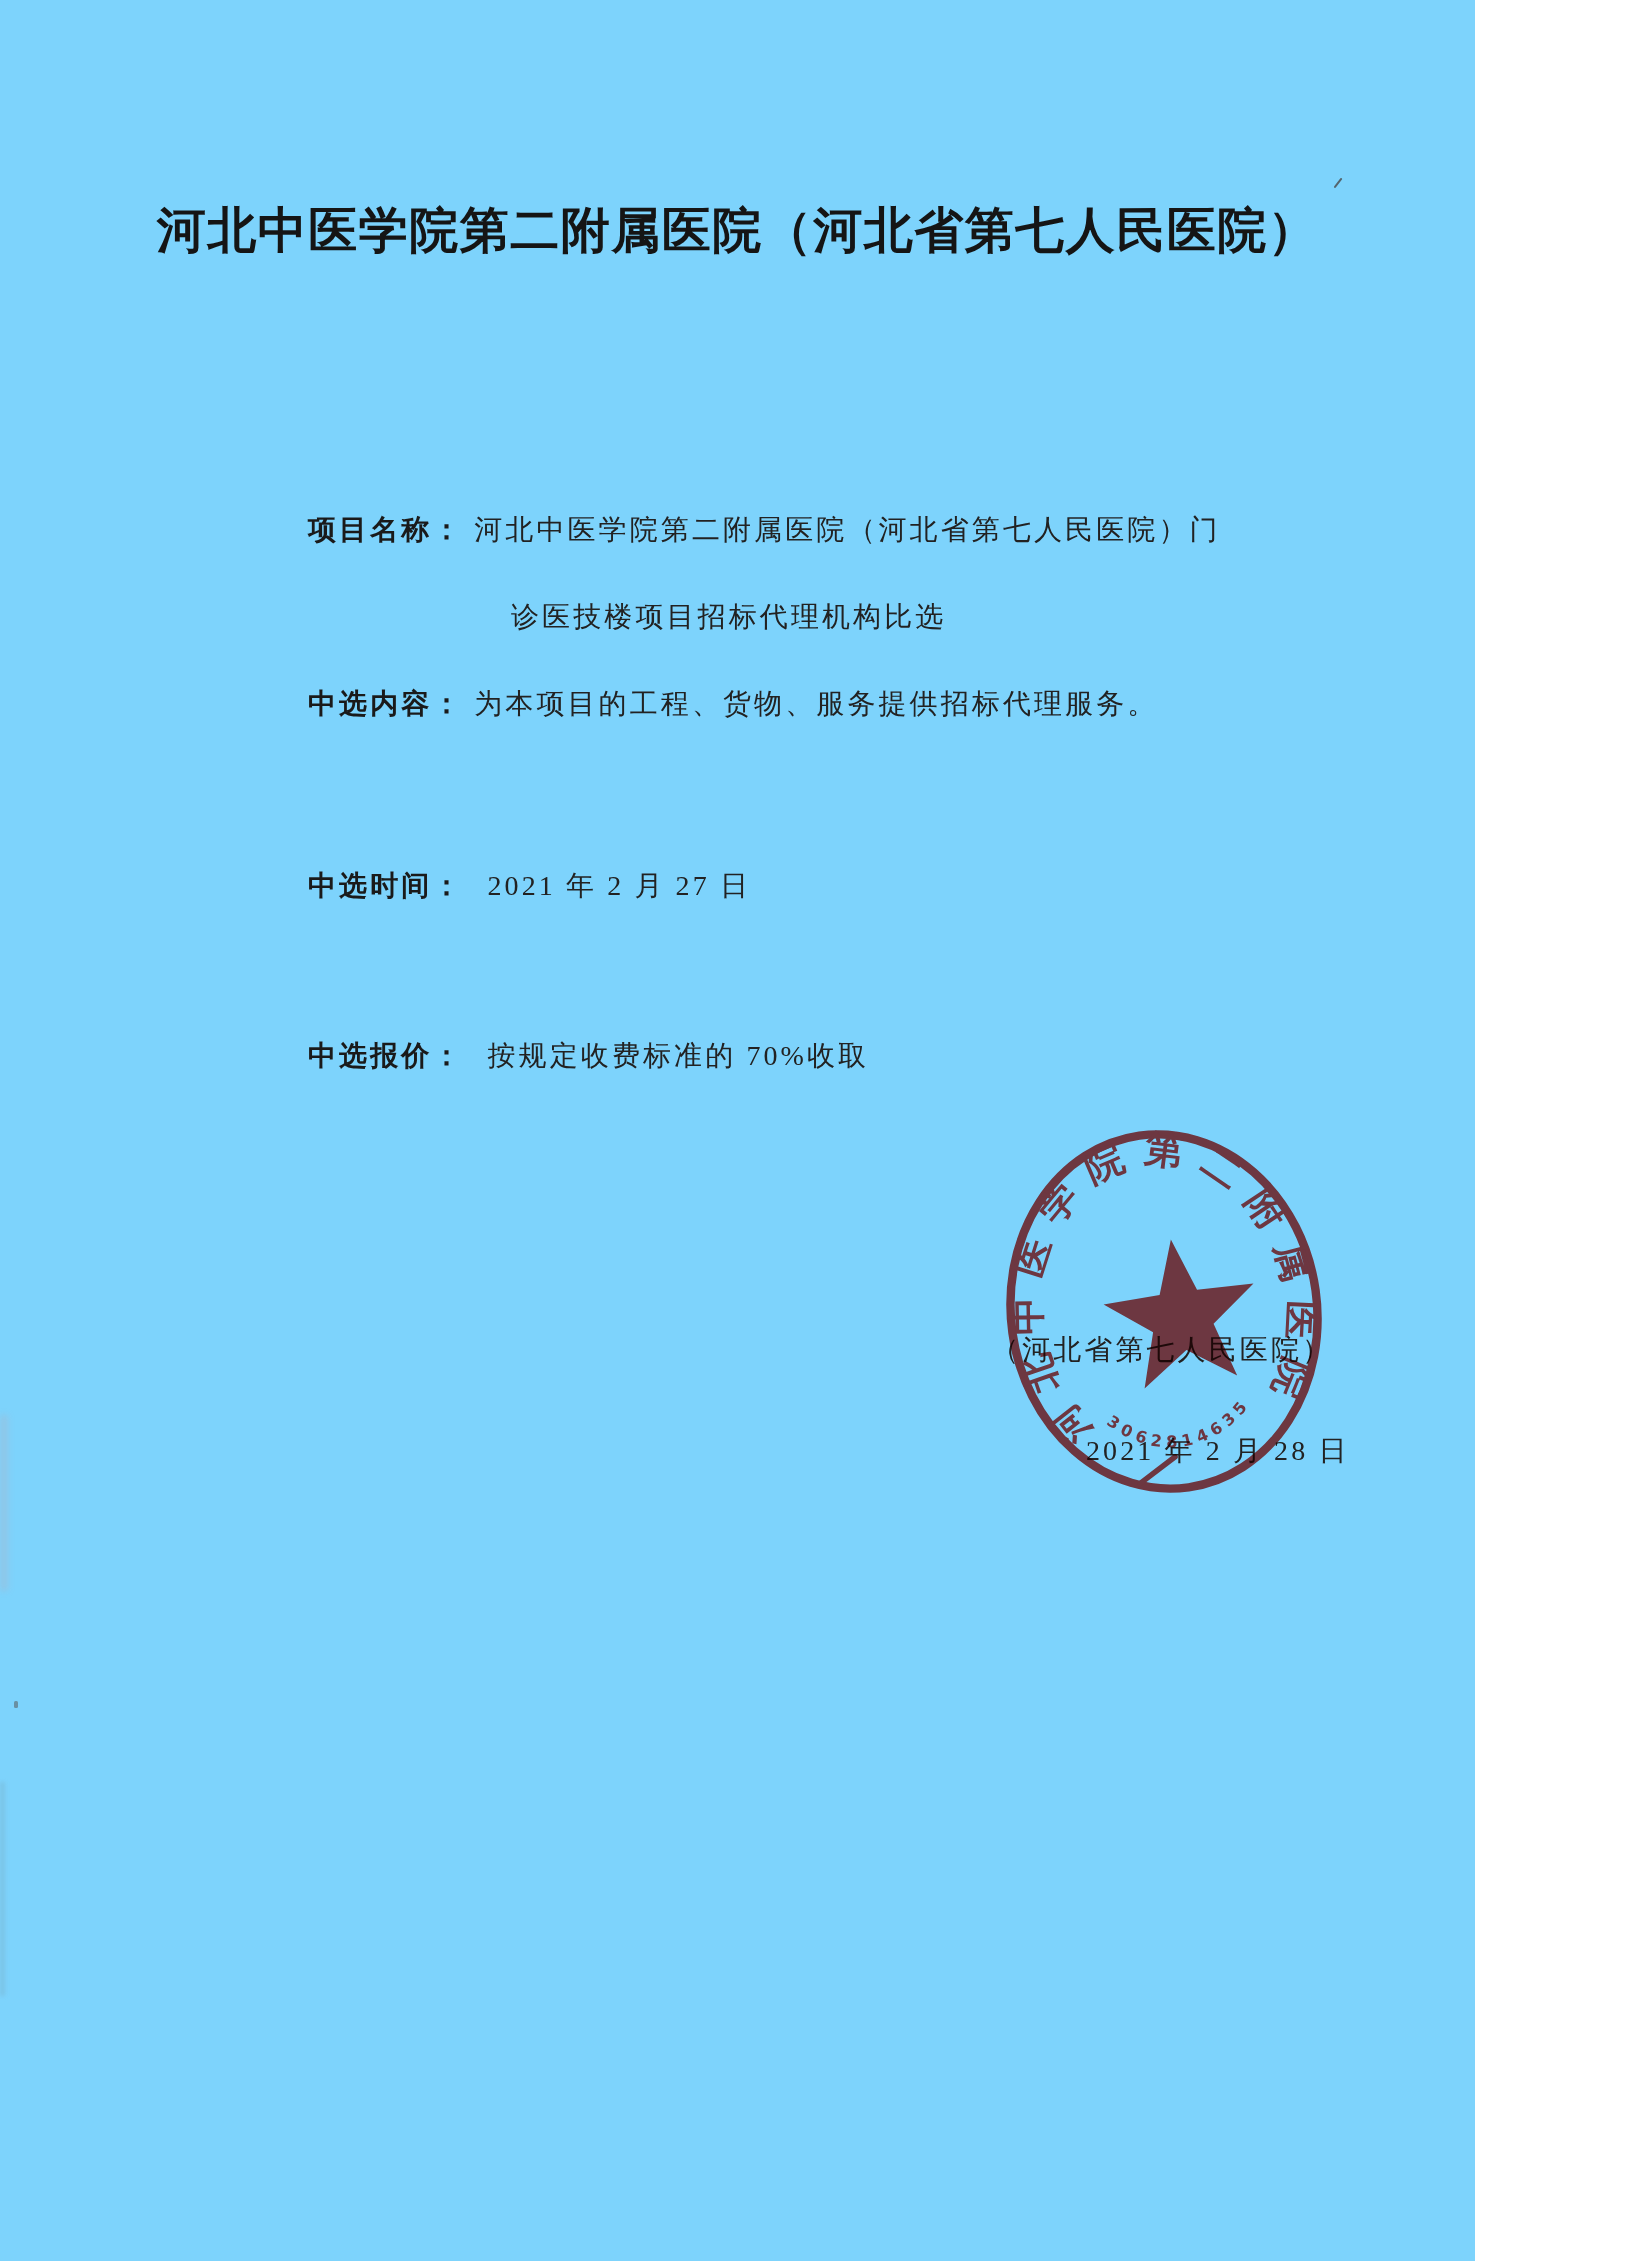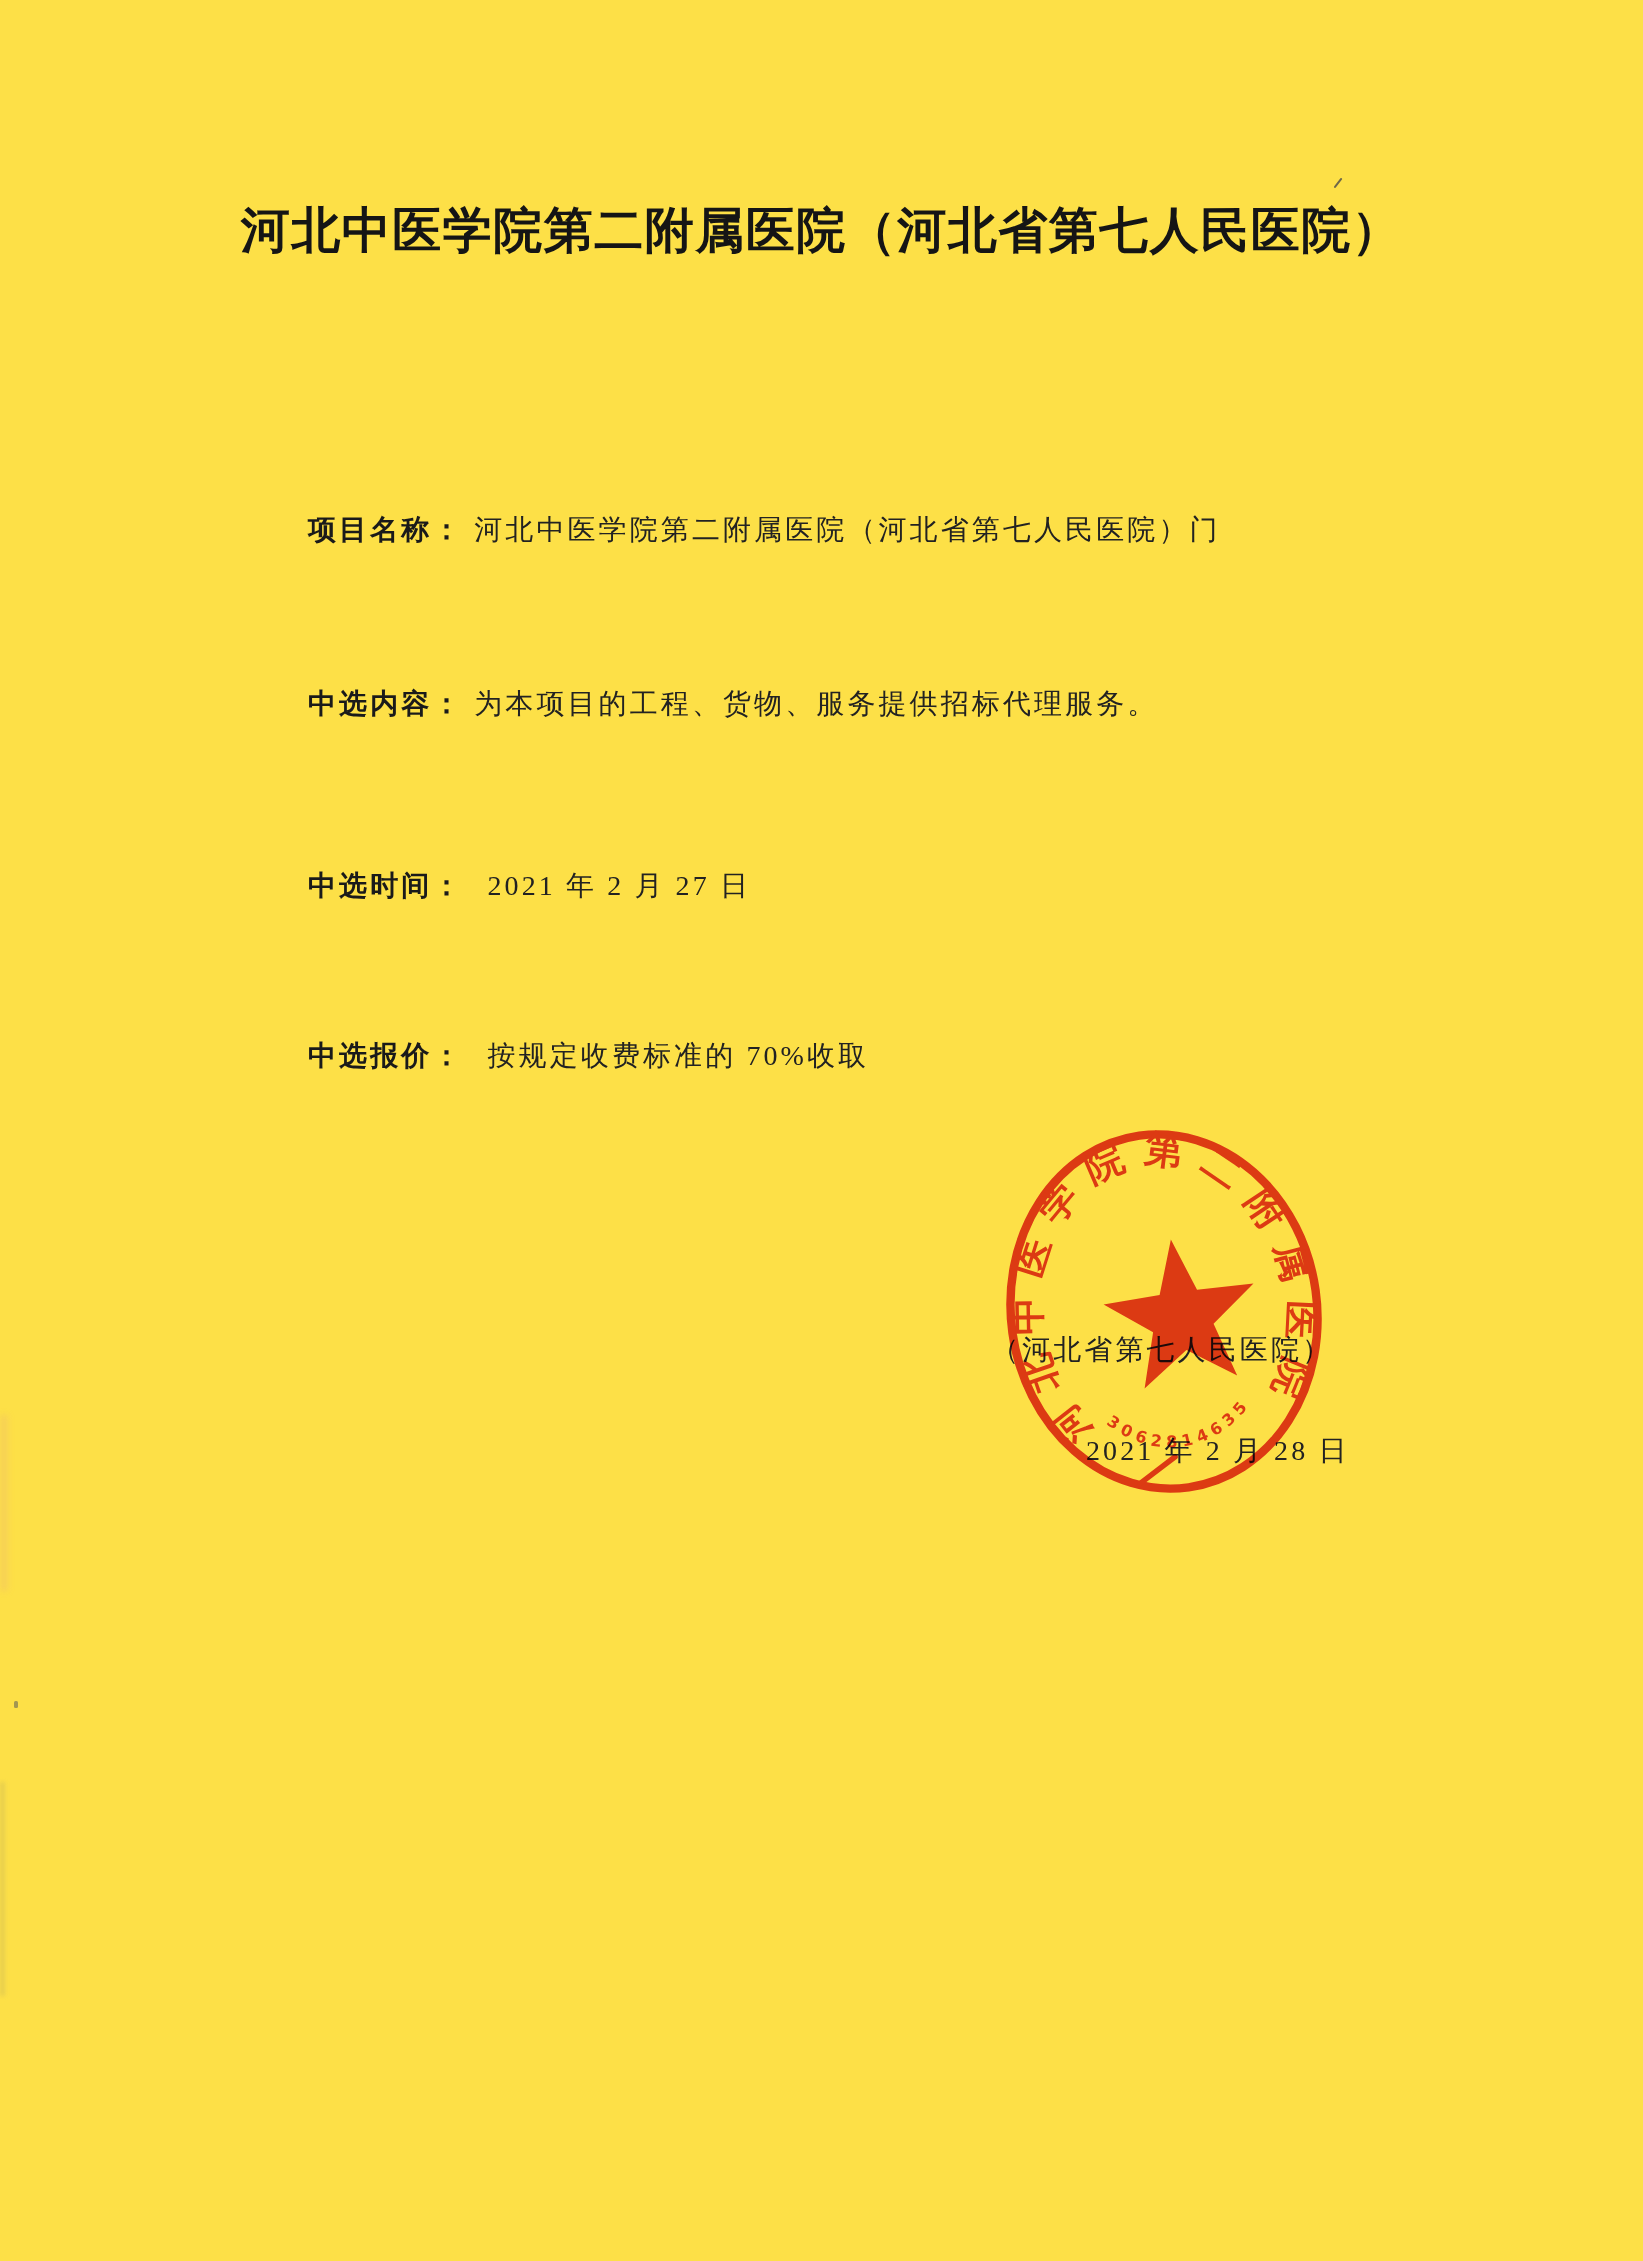--- a/index.html
+++ b/index.html
@@ -1,20 +1,20 @@
 <!DOCTYPE html>
 <html style="font-size:12.2px"><head>
 <meta charset="utf-8">
 <style>
   html,body{margin:0;padding:0;background:#ffffff;}
   .page{
     position:relative;
-    width:1643px;
+    width:1475px;
     height:2261px;
-    background:#fde047;
+    background:#7dd3fc;
     overflow:hidden;
     font-family:"Liberation Serif","DejaVu Serif",serif;
     color:#1d1d1d;
   }
   
   .title{
     position:absolute;
     left:0; right:0;
     top:182px;
     text-align:center;
@@ -97,20 +97,23 @@
 
 <div class="page">
 
   <div class="title">
     <div>河北中医学院第二附属医院（河北省第七人民医院）</div>
   </div>
 
   <div class="line" style="left:308px;top:511px;">
     <span class="label">项目名称：</span><span>河北中医学院第二附属医院（河北省第七人民医院）门</span>
   </div>
+  <div class="line" style="left:511px;top:598px;">
+    <span>诊医技楼项目招标代理机构比选</span>
+  </div>
 
   <div class="line" style="left:308px;top:685px;">
     <span class="label">中选内容：</span><span>为本项目的工程、货物、服务提供招标代理服务。</span>
   </div>
 
   <div class="line" style="left:308px;top:867px;">
     <span class="label-wide">中选时间：</span><span>2021 年 2 月 27 日</span>
   </div>
 
 

